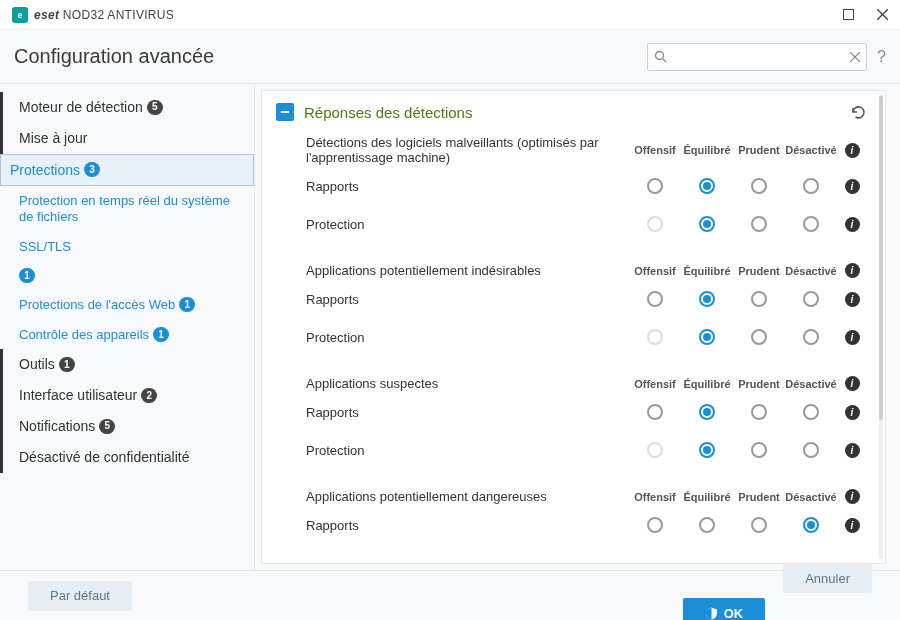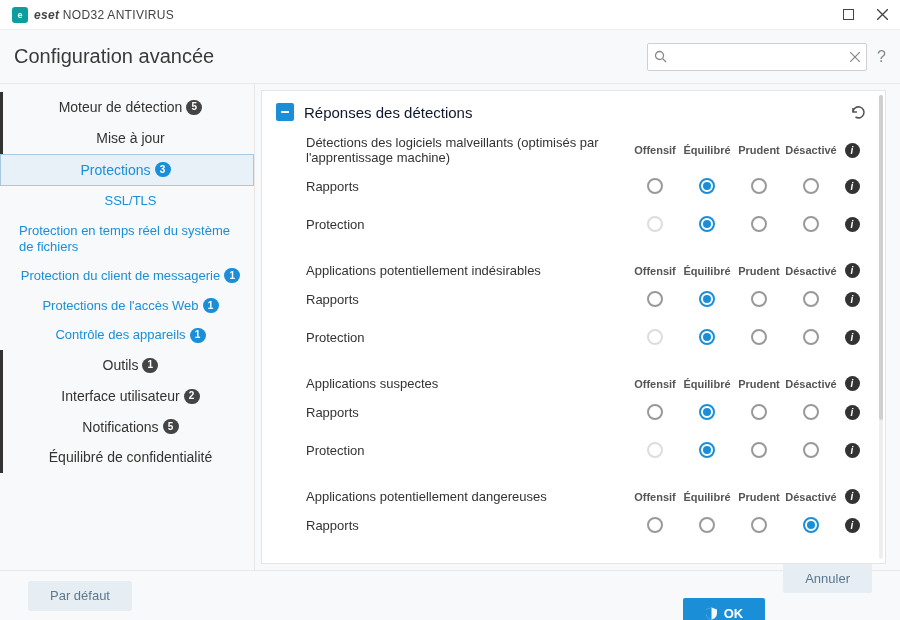--- a/index.html
+++ b/index.html
@@ -13,33 +13,33 @@
 .win-btn { width: 20px; height: 20px; display: flex; align-items: center; justify-content: center; color: #444; cursor: pointer; }
 .header { height: 54px; display: flex; align-items: center; padding: 0 14px; background: #f8f9fa; border-bottom: 1px solid #e8e8e8; }
 .page-title { font-size: 20px; color: #3a3a3a; font-weight: 400; }
 .header-right { margin-left: auto; display: flex; align-items: center; gap: 10px; }
 .search { width: 220px; height: 28px; border: 1px solid #d0d0d0; border-radius: 2px; background: #fff; display: flex; align-items: center; padding: 0 6px; }
 .search svg { flex: none; }
 .search input { border: none; outline: none; flex: 1; font-size: 12px; padding: 0 4px; }
 .help { color: #888; font-size: 16px; cursor: pointer; }
 .body { display: flex; height: 486px; background: #f8f9fa; }
 .sidebar { width: 255px; padding: 8px 0 0 0; border-right: 1px solid #e8e8e8; overflow-y: auto; }
-.side-item { padding: 7px 12px 7px 16px; font-size: 14px; color: #333; cursor: pointer; display: flex; align-items: center; gap: 4px; border-left: 3px solid transparent; line-height: 1.2; justify-content: center; }
+.side-item { padding: 7px 12px 7px 16px; font-size: 14px; color: #333; cursor: pointer; display: flex; align-items: center; gap: 4px; border-left: 3px solid transparent; line-height: 1.2; }
 .side-item.top { border-left: 3px solid #333; font-weight: 400; }
 .side-item.sub { color: #1a8fd8; font-size: 13px; padding-left: 16px; }
 .side-item.active { background: #e8f1f7; border: 1px solid #a8c8e0; color: #1a8fd8; padding-left: 9px; }
 .badge { background: #444; color: #fff; border-radius: 8px; min-width: 16px; height: 15px; font-size: 10px; font-weight: 700; display: inline-flex; align-items: center; justify-content: center; padding: 0 4px; }
 .side-item.sub .badge, .side-item.active .badge { background: #1a8fd8; }
 .content { flex: 1; background: #fff; position: relative; overflow: hidden; margin: 6px 14px 6px 6px; border: 1px solid #e5e5e5;}
 .content-inner { position: absolute; inset: 0 8px 0 0; overflow-y: auto; padding: 12px 10px 12px 14px; }
 .scrollbar-fake { position: absolute; right: 2px; top: 4px; bottom: 4px; width: 4px; background: #eee; border-radius: 2px; }
 .scrollbar-thumb { position: absolute; left: 0; right: 0; top: 0; height: 70%; background: #cfcfcf; border-radius: 2px; }
 .section-head { display: flex; align-items: center; gap: 10px; margin-bottom: 14px; }
 .collapse-btn { width: 18px; height: 18px; background: #1a8fd8; color: #fff; border-radius: 2px; display: flex; align-items: center; justify-content: center; cursor: pointer; font-weight: bold; }
-.section-title { font-size: 15px; color: #0f172a; }
+.section-title { font-size: 15px; color: #4d7c0f; }
 .undo { margin-left: auto; color: #555; cursor: pointer; display:flex; align-items:center; }
 .group { margin: 0 0 20px 30px; }
 .group-row { display: flex; align-items: center; margin-bottom: 2px; }
 .group-label { flex: 1; font-size: 13px; color: #333; padding-right: 6px; }
 .group-label.bold { font-weight: 400; }
 .cols { display: flex; align-items: center; }
 .col { width: 52px; text-align: center; font-size: 11px; color: #555; font-weight: 700; }
 .col.info { width: 30px; }
 .row { display: flex; align-items: center; height: 38px; }
 .row .group-label { font-weight: 400; font-size: 13px; }
@@ -108,27 +108,26 @@
         <span class="badge">5</span>
       </div>
       <div class="side-item top">
         <span>Mise à jour</span>
       </div>
       <div class="side-item active">
         <span>Protections</span>
         <span class="badge">3</span>
       </div>
       <div class="side-item sub">
+        <span>Protection en temps réel du système de fichiers</span>
+      </div>
+      <div class="side-item sub">
         <span>SSL/TLS</span>
       </div>
       <div class="side-item sub">
-        <span>Protection en temps réel du système de fichiers</span>
-      </div>
-      <div class="side-item sub">
-        <span>Protection du client de messagerie</span>
         <span class="badge">1</span>
       </div>
       <div class="side-item sub">
         <span>Protections de l'accès Web</span>
         <span class="badge">1</span>
       </div>
       <div class="side-item sub">
         <span>Contrôle des appareils</span>
         <span class="badge">1</span>
       </div>
@@ -138,21 +137,21 @@
       </div>
       <div class="side-item top">
         <span>Interface utilisateur</span>
         <span class="badge">2</span>
       </div>
       <div class="side-item top">
         <span>Notifications</span>
         <span class="badge">5</span>
       </div>
       <div class="side-item top">
-        <span>Équilibré de confidentialité</span>
+        <span>Désactivé de confidentialité</span>
       </div>
     </div>
 
   <div class="content">
     <div class="content-inner" id="content-inner">
         <div class="section-head">
           <div class="collapse-btn">
             <svg width="10" height="10">
               <rect x="1" y="4" width="8" height="2" fill="#fff"></rect>
             </svg>

